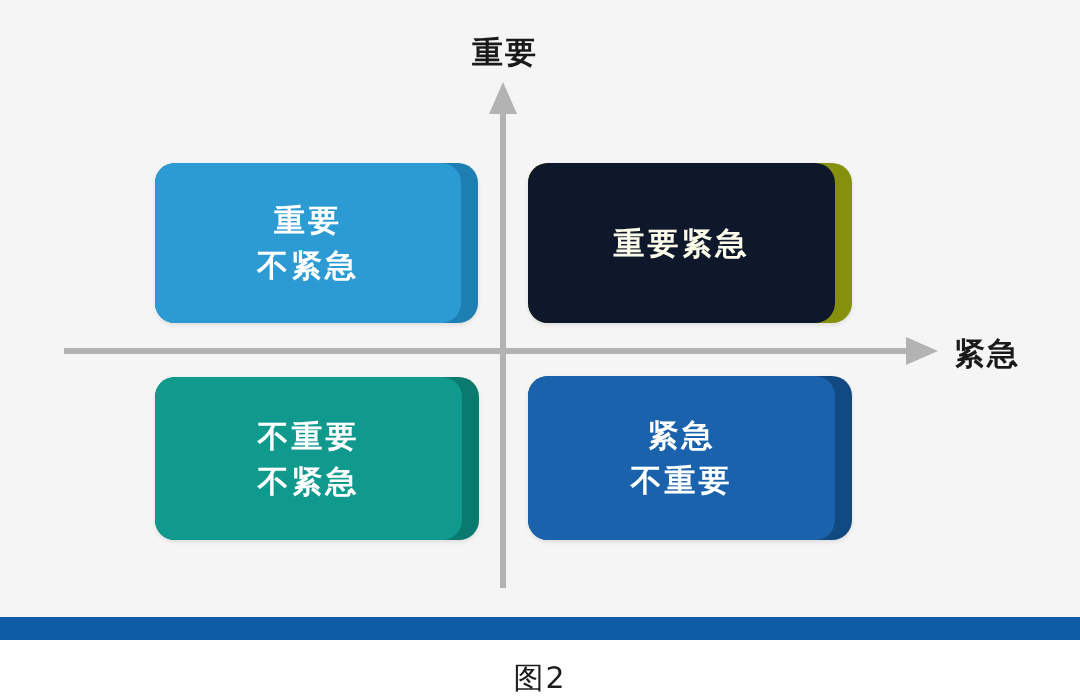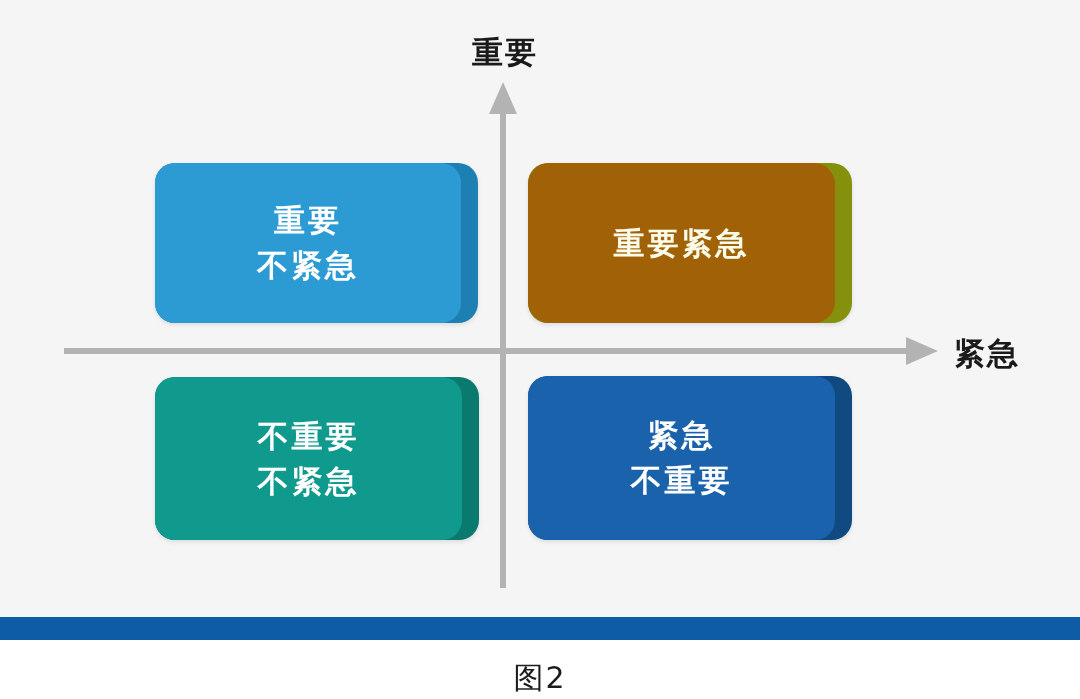--- a/index.html
+++ b/index.html
@@ -101,21 +101,21 @@
     <div class="axis-label axis-label-x" style="color: rgb(26, 26, 26);">紧急</div>
 
     <div class="card card-tl" style="background: rgb(29, 127, 178);">
       <div class="card-face" style="background: rgb(45, 155, 211); color: rgb(255, 255, 255);">
         <span class="card-line">重要</span>
         <span class="card-line">不紧急</span>
       </div>
     </div>
 
     <div class="card card-tr" style="background: rgb(133, 145, 13);">
-      <div class="card-face" style="background: #a16207; color: rgb(251, 251, 234); border-radius: 21px;">
+      <div class="card-face" style="background: #0f172a; color: rgb(251, 251, 234);">
         <span class="card-line">重要紧急</span>
 
       </div>
     </div>
 
     <div class="card card-bl" style="background: rgb(10, 122, 111);">
       <div class="card-face" style="background: rgb(15, 154, 141); color: rgb(255, 255, 255);">
         <span class="card-line">不重要</span>
         <span class="card-line">不紧急</span>
       </div>

